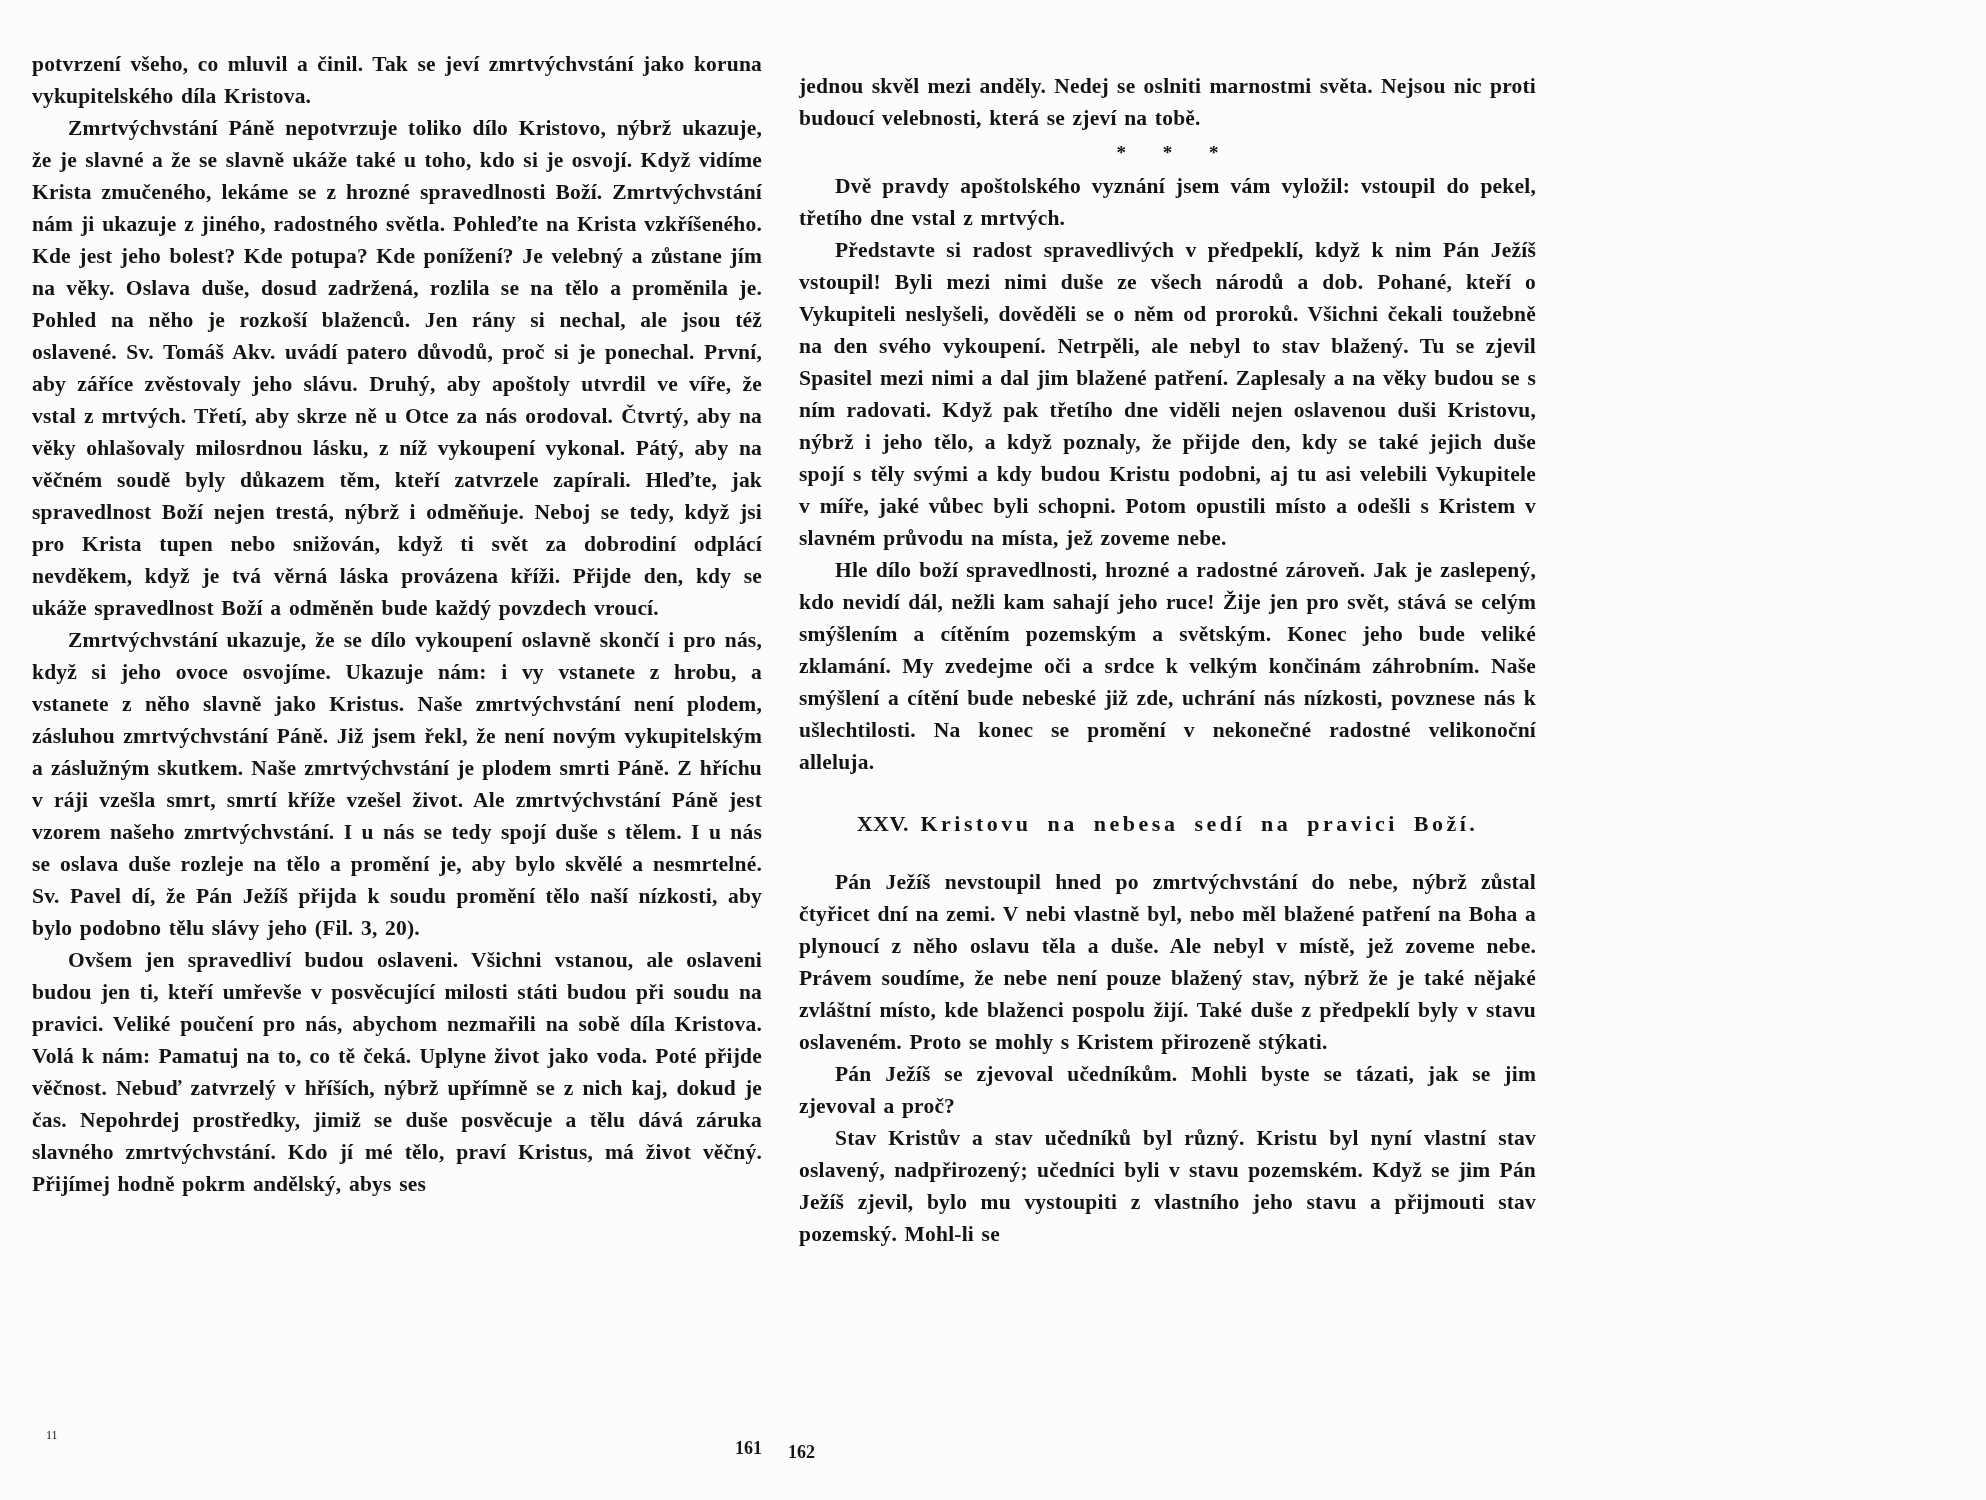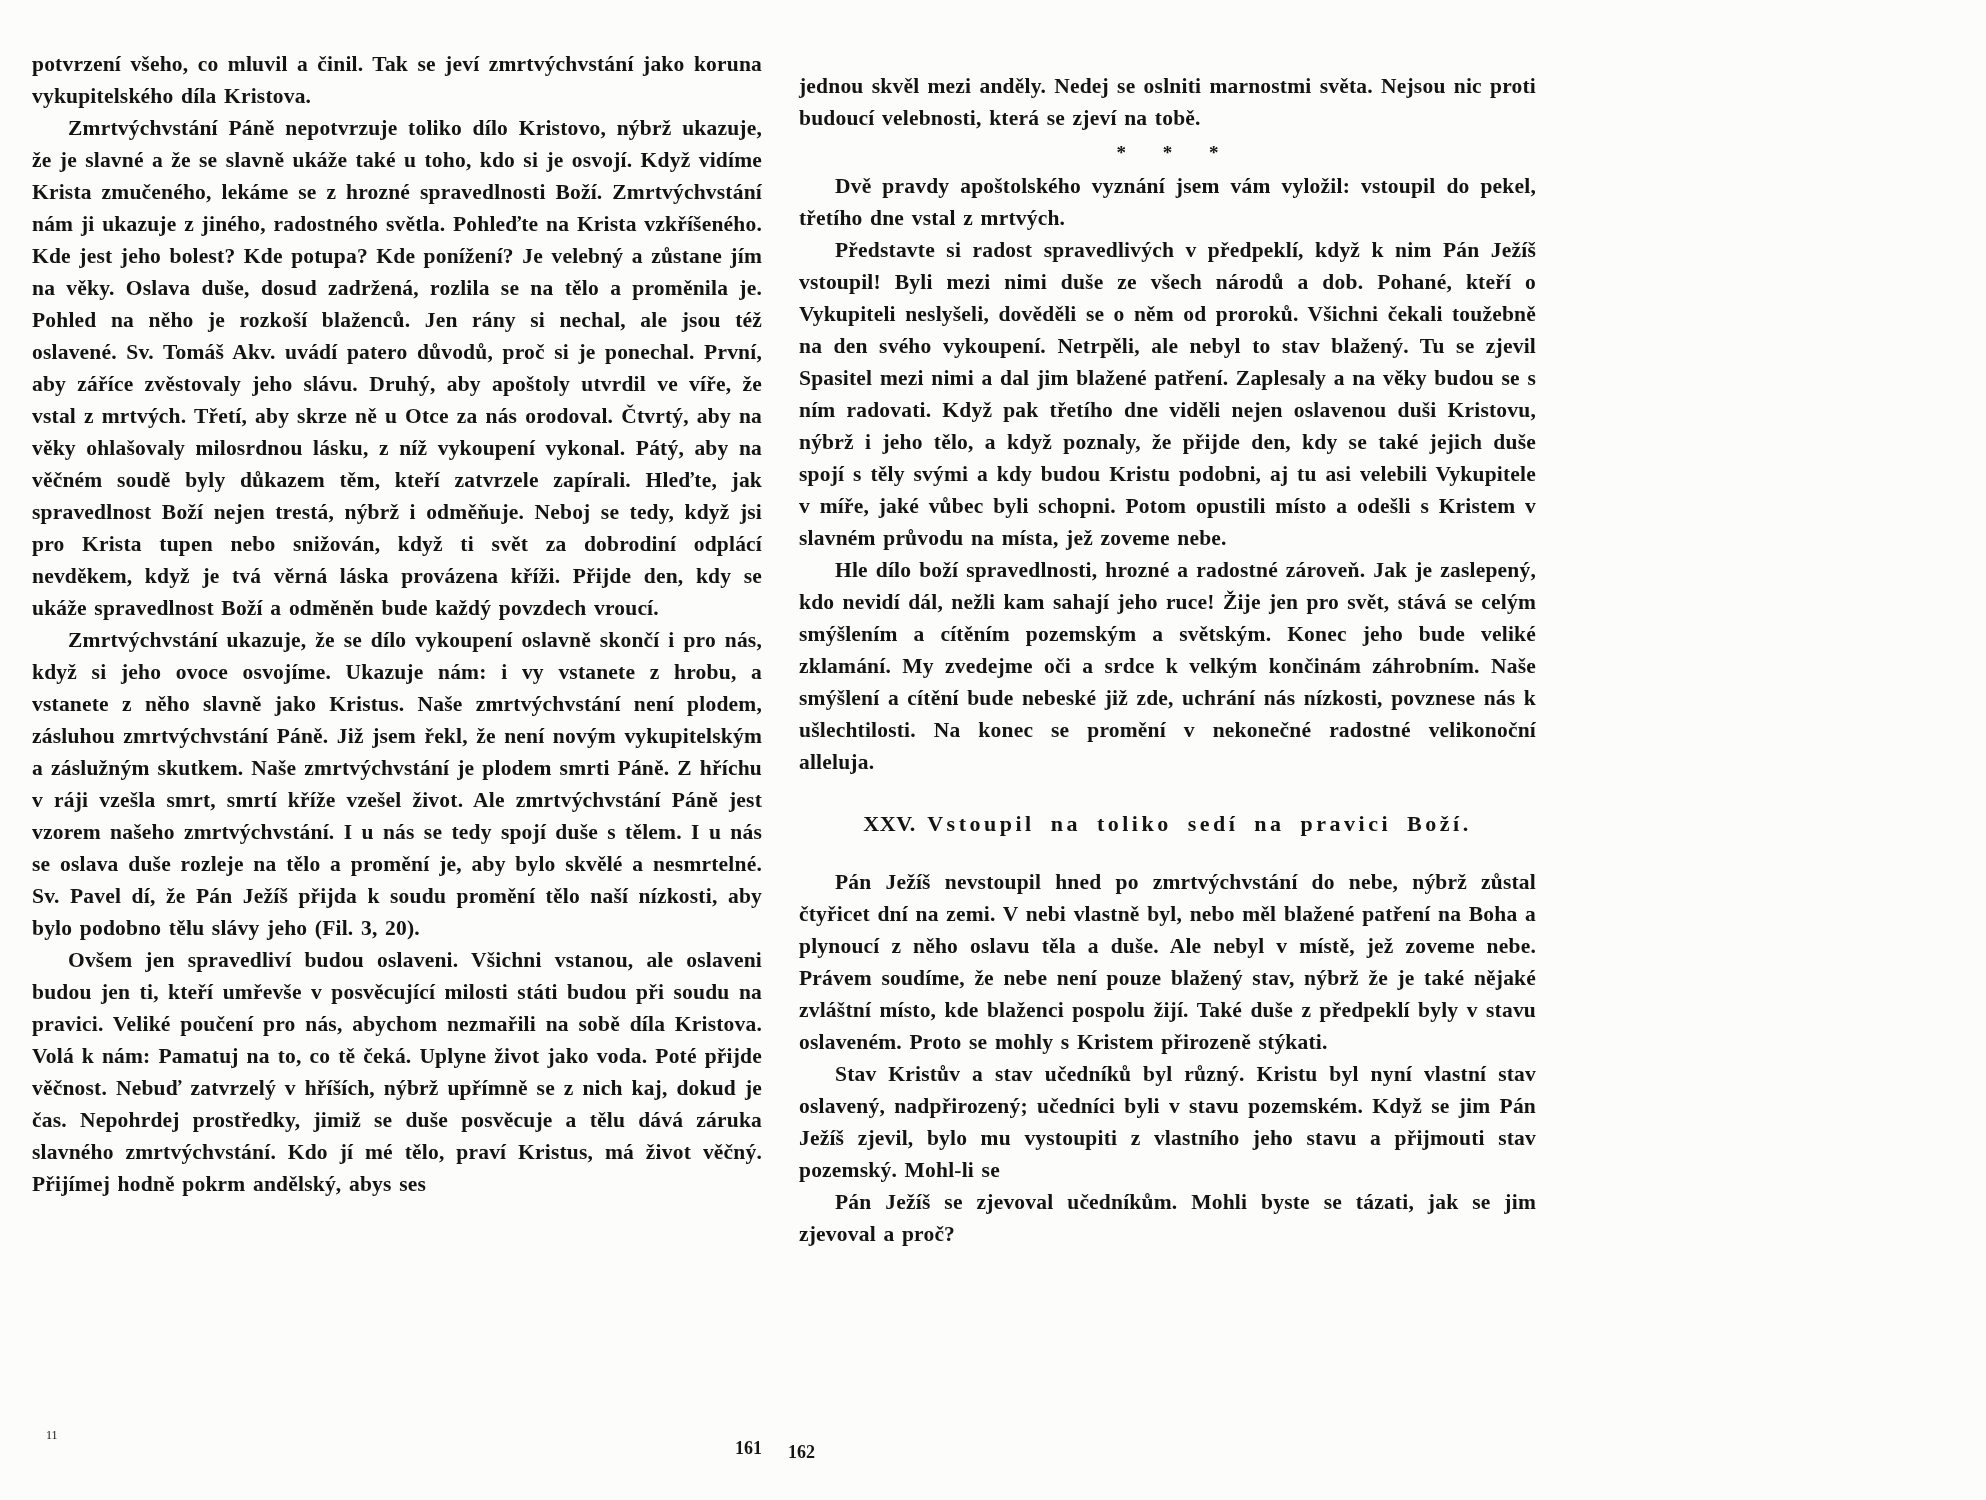--- a/index.html
+++ b/index.html
@@ -83,24 +83,24 @@
       <p class="para indent">Zmrtvýchvstání ukazuje, že se dílo vykoupení oslavně skončí i pro nás, když si jeho ovoce osvojíme. Ukazuje nám: i vy vstanete z hrobu, a vstanete z něho slavně jako Kristus. Naše zmrtvýchvstání není plodem, zásluhou zmrtvýchvstání Páně. Již jsem řekl, že není novým vykupitelským a záslužným skutkem. Naše zmrtvýchvstání je plodem smrti Páně. Z hříchu v ráji vzešla smrt, smrtí kříže vzešel život. Ale zmrtvýchvstání Páně jest vzorem našeho zmrtvýchvstání. I u nás se tedy spojí duše s tělem. I u nás se oslava duše rozleje na tělo a promění je, aby bylo skvělé a nesmrtelné. Sv. Pavel dí, že Pán Ježíš přijda k soudu promění tělo naší nízkosti, aby bylo podobno tělu slávy jeho (Fil. 3, 20).</p>
       <p class="para indent">Ovšem jen spravedliví budou oslaveni. Všichni vstanou, ale oslaveni budou jen ti, kteří umřevše v posvěcující milosti státi budou při soudu na pravici. Veliké poučení pro nás, abychom nezmařili na sobě díla Kristova. Volá k nám: Pamatuj na to, co tě čeká. Uplyne život jako voda. Poté přijde věčnost. Nebuď zatvrzelý v hříších, nýbrž upřímně se z nich kaj, dokud je čas. Nepohrdej prostředky, jimiž se duše posvěcuje a tělu dává záruka slavného zmrtvýchvstání. Kdo jí mé tělo, praví Kristus, má život věčný. Přijímej hodně pokrm andělský, abys ses</p>
     </div>
 
   <div class="column right">
       <p class="para">jednou skvěl mezi anděly. Nedej se oslniti marnostmi světa. Nejsou nic proti budoucí velebnosti, která se zjeví na tobě.</p>
       <div class="separator">* * *</div>
       <p class="para indent">Dvě pravdy apoštolského vyznání jsem vám vyložil: vstoupil do pekel, třetího dne vstal z mrtvých.</p>
       <p class="para indent">Představte si radost spravedlivých v předpeklí, když k nim Pán Ježíš vstoupil! Byli mezi nimi duše ze všech národů a dob. Pohané, kteří o Vykupiteli neslyšeli, dověděli se o něm od proroků. Všichni čekali toužebně na den svého vykoupení. Netrpěli, ale nebyl to stav blažený. Tu se zjevil Spasitel mezi nimi a dal jim blažené patření. Zaplesaly a na věky budou se s ním radovati. Když pak třetího dne viděli nejen oslavenou duši Kristovu, nýbrž i jeho tělo, a když poznaly, že přijde den, kdy se také jejich duše spojí s těly svými a kdy budou Kristu podobni, aj tu asi velebili Vykupitele v míře, jaké vůbec byli schopni. Potom opustili místo a odešli s Kristem v slavném průvodu na místa, jež zoveme nebe.</p>
       <p class="para indent">Hle dílo boží spravedlnosti, hrozné a radostné zároveň. Jak je zaslepený, kdo nevidí dál, nežli kam sahají jeho ruce! Žije jen pro svět, stává se celým smýšlením a cítěním pozemským a světským. Konec jeho bude veliké zklamání. My zvedejme oči a srdce k velkým končinám záhrobním. Naše smýšlení a cítění bude nebeské již zde, uchrání nás nízkosti, povznese nás k ušlechtilosti. Na konec se promění v nekonečné radostné velikonoční alleluja.</p>
-      <h2 class="heading"><span class="heading-num">XXV.</span> <span class="heading-title">Vstoupil na toliko sedí na pravici Boží.</span></h2>
+      <h2 class="heading"><span class="heading-num">XXV.</span> <span class="heading-title">Kristovu na nebesa sedí na pravici Boží.</span></h2>
       <p class="para indent">Pán Ježíš nevstoupil hned po zmrtvýchvstání do nebe, nýbrž zůstal čtyřicet dní na zemi. V nebi vlastně byl, nebo měl blažené patření na Boha a plynoucí z něho oslavu těla a duše. Ale nebyl v místě, jež zoveme nebe. Právem soudíme, že nebe není pouze blažený stav, nýbrž že je také nějaké zvláštní místo, kde blaženci pospolu žijí. Také duše z předpeklí byly v stavu oslaveném. Proto se mohly s Kristem přirozeně stýkati.</p>
+      <p class="para indent">Pán Ježíš se zjevoval učedníkům. Mohli byste se tázati, jak se jim zjevoval a proč?</p>
       <p class="para indent">Stav Kristův a stav učedníků byl různý. Kristu byl nyní vlastní stav oslavený, nadpřirozený; učedníci byli v stavu pozemském. Když se jim Pán Ježíš zjevil, bylo mu vystoupiti z vlastního jeho stavu a přijmouti stav pozemský. Mohl-li se</p>
-      <p class="para indent">Pán Ježíš se zjevoval učedníkům. Mohli byste se tázati, jak se jim zjevoval a proč?</p>
     </div>
 
   <div class="sig">11</div>
 
   <div class="pn pn-left">161</div>
 
   <div class="pn pn-right">162</div>
 
 </div>
 

